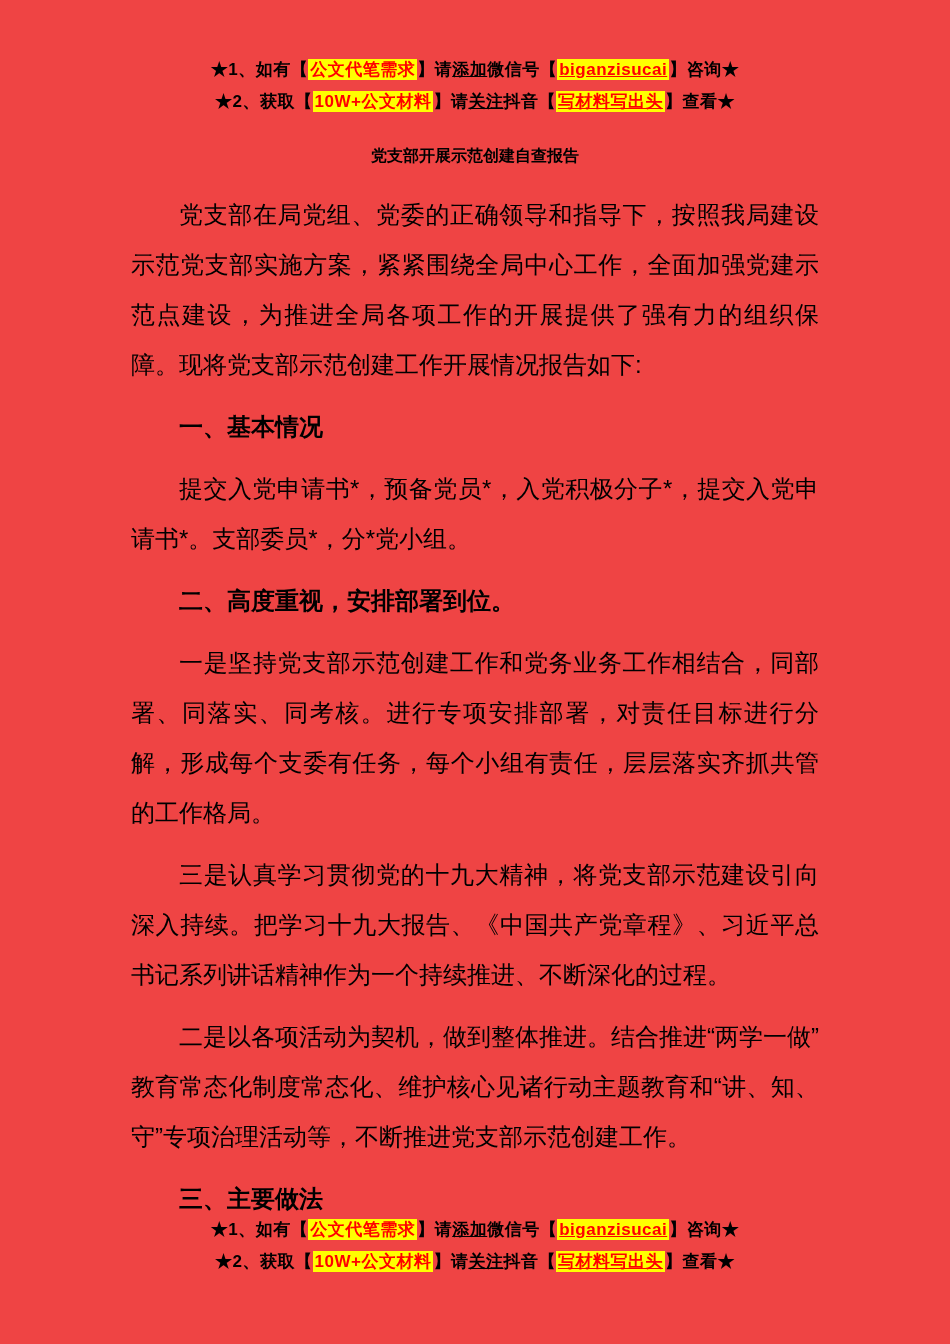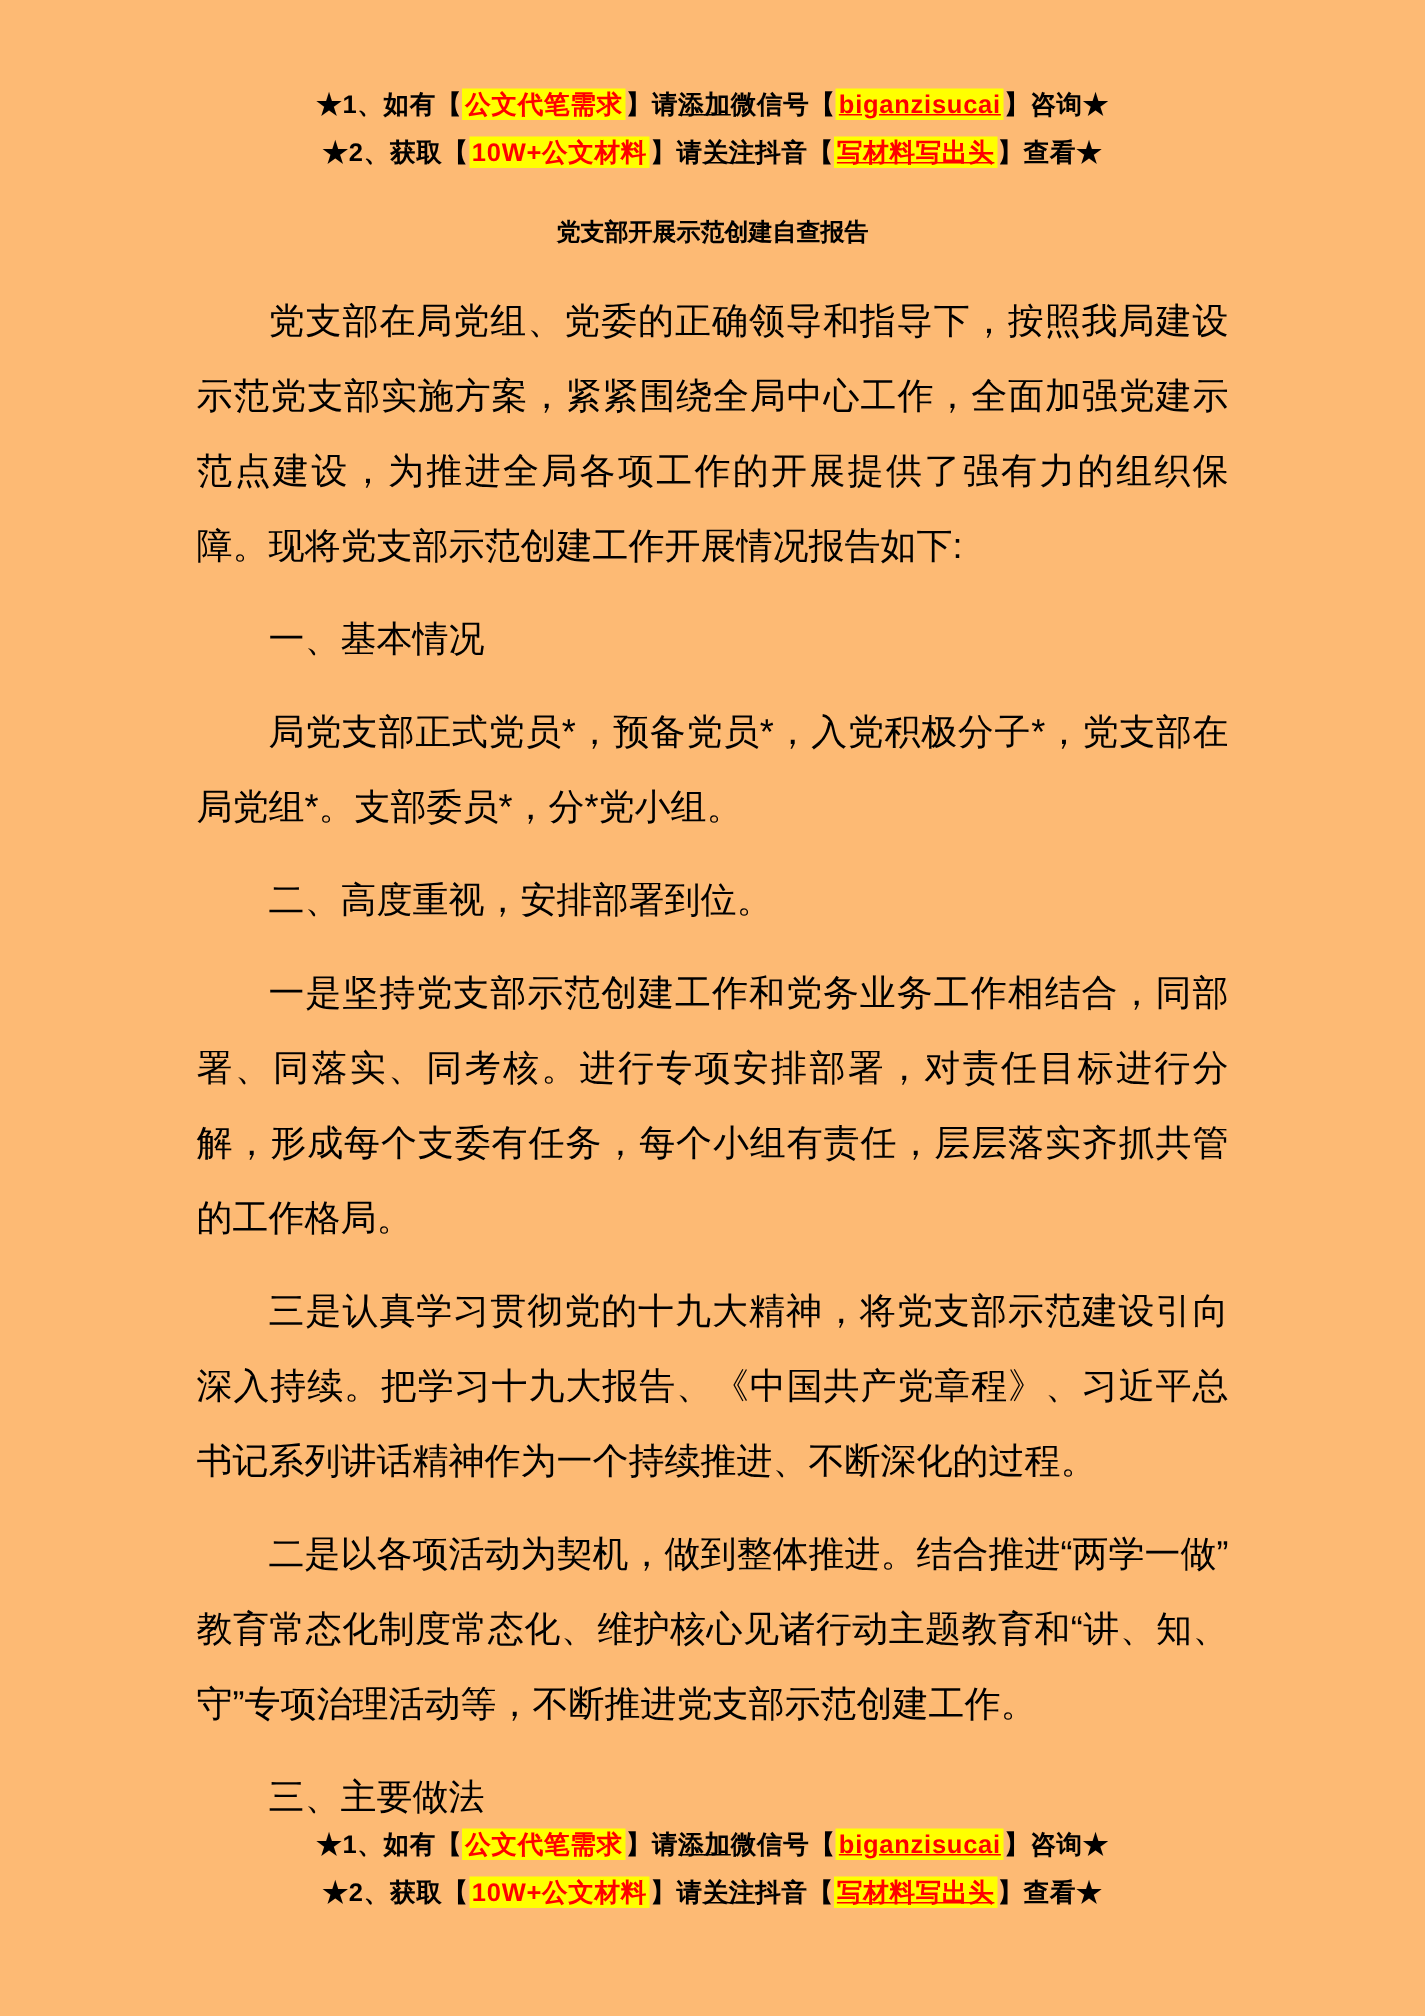--- a/index.html
+++ b/index.html
@@ -10,21 +10,21 @@
   body {
     width: 950px;
     height: 1344px;
     font-family: "Liberation Sans", sans-serif;
     color: #000000;
   }
   .page {
     position: relative;
     width: 950px;
     height: 1344px;
-    background: #fdba74;
+    background: #ef4444;
     overflow: hidden;
   }
   
   .promo {
     text-align: center;
     font-weight: 700;
     font-size: 17px;
     line-height: 32px;
     color: #000000;
     letter-spacing: 0.5px;
@@ -58,21 +58,21 @@
     font-size: 24px;
     line-height: 50px;
     text-align: justify;
   }
   .doc-body p {
     margin: 12px;
     text-indent: 2em;
     font-weight: 400;
   }
   .doc-body p.heading {
-    font-weight: 400;
+    font-weight: 700;
   }
 </style>
 </head>
 <body>
 
 <div class="page">
 
   <div class="promo promo-header">
     <div>
       <span>★1、如有【</span><span class="hl">公文代笔需求</span><span>】请</span><span class="u">添加</span><span>微信号【</span><span class="hl u">biganzisucai</span><span>】咨询★</span>
@@ -80,21 +80,21 @@
     <div>
       <span>★2、获取【</span><span class="hl">10W+公文材料</span><span>】请</span><span class="u">关注</span><span>抖音【</span><span class="hl u">写材料写出头</span><span>】查看★</span>
     </div>
   </div>
 
   <div class="doc-title">党支部开展示范创建自查报告</div>
 
   <div class="doc-body">
     <p>党支部在局党组、党委的正确领导和指导下，按照我局建设示范党支部实施方案，紧紧围绕全局中心工作，全面加强党建示范点建设，为推进全局各项工作的开展提供了强有力的组织保障。现将党支部示范创建工作开展情况报告如下:</p>
     <p class="heading">一、基本情况</p>
-    <p>局党支部正式党员*，预备党员*，入党积极分子*，党支部在局党组*。支部委员*，分*党小组。</p>
+    <p>提交入党申请书*，预备党员*，入党积极分子*，提交入党申请书*。支部委员*，分*党小组。</p>
     <p class="heading">二、高度重视，安排部署到位。</p>
     <p>一是坚持党支部示范创建工作和党务业务工作相结合，同部署、同落实、同考核。进行专项安排部署，对责任目标进行分解，形成每个支委有任务，每个小组有责任，层层落实齐抓共管的工作格局。</p>
     <p>三是认真学习贯彻党的十九大精神，将党支部示范建设引向深入持续。把学习十九大报告、《中国共产党章程》、习近平总书记系列讲话精神作为一个持续推进、不断深化的过程。</p>
     <p>二是以各项活动为契机，做到整体推进。结合推进“两学一做”教育常态化制度常态化、维护核心见诸行动主题教育和“讲、知、守”专项治理活动等，不断推进党支部示范创建工作。</p>
     <p class="heading">三、主要做法</p>
   </div>
 
   <div class="promo promo-footer">
     <div>
       <span>★1、如有【</span><span class="hl">公文代笔需求</span><span>】请</span><span class="u">添加</span><span>微信号【</span><span class="hl u">biganzisucai</span><span>】咨询★</span>

